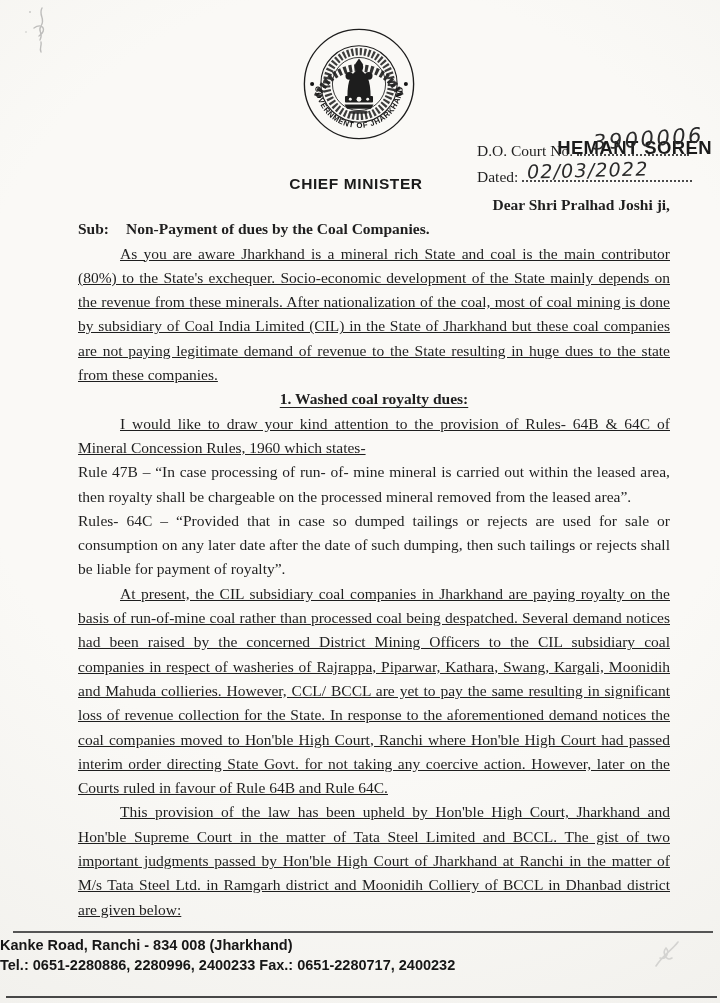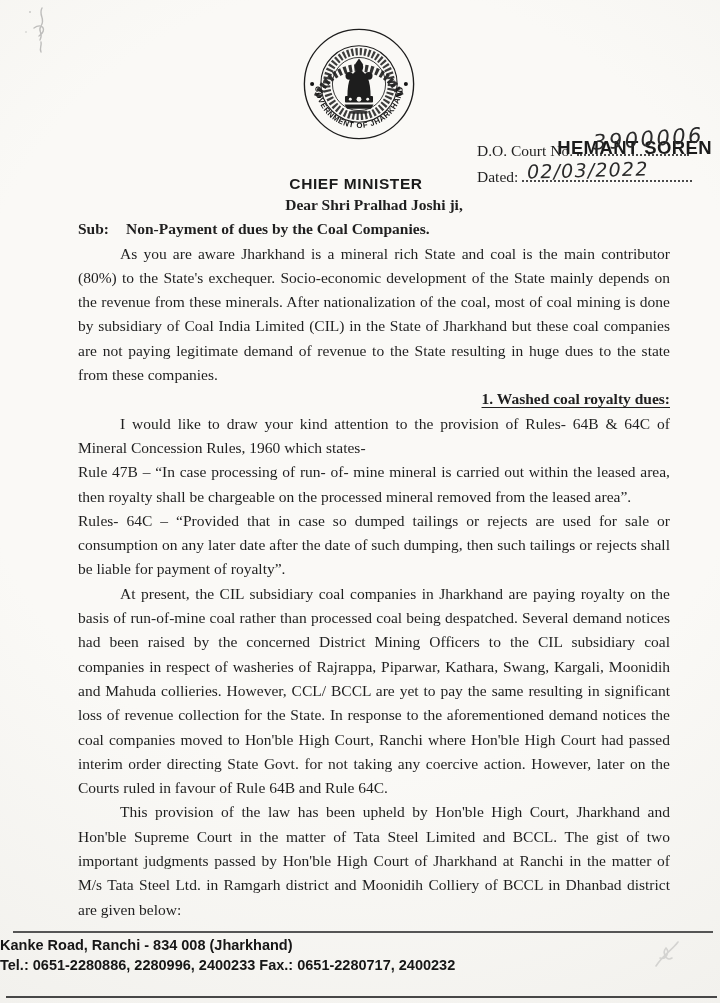--- a/index.html
+++ b/index.html
@@ -32,25 +32,25 @@
     position:absolute; white-space:nowrap;
   }
   .hand-no  { left:116px; top:-13px; font-size:21px; letter-spacing:2.5px; transform:rotate(-4deg); }
   .hand-date{ left:50px;  top:-7px;  font-size:19px; letter-spacing:1.2px; transform:rotate(-1.5deg); }
   
   .letter-body {
     position:absolute; left:78px; top:193px; width:592px;
     font-size:15.5px; line-height:24.3px; text-align:justify;
   }
   .letter-body p { margin:0; }
-  .salutation { font-weight:bold; text-align:center; }
+  .salutation { font-weight:bold; text-align:right; }
   .subject { text-align:left; font-weight:bold; }
   .subject-gap { display:inline-block; width:17px; }
-  .indent { text-indent:42px; }
-  .heading { font-weight:bold; text-decoration:underline; text-underline-offset:3px; text-align:right; }
+  .indent { text-indent:42px;text-decoration:underline; }
+  .heading { font-weight:bold; text-decoration:underline; text-underline-offset:3px; text-align:center; }
   
   .footer-rule-top    { position:absolute; top:931px; left:13px; right:7px; border-top:2px solid #555; }
   .footer-rule-bottom { position:absolute; top:996px; left:6px;  right:3px; border-top:2.5px solid #474747; }
   .footer-text {
     position:absolute; top:936px; left:0; width:720px; text-align:left;
     font-family:"Liberation Sans", sans-serif; font-weight:bold;
     font-size:14.5px; line-height:19.5px; color:#161616;
   }
   .scribble { position:absolute; opacity:.55; }
   .scribble-tl { left:20px; top:2px; }

